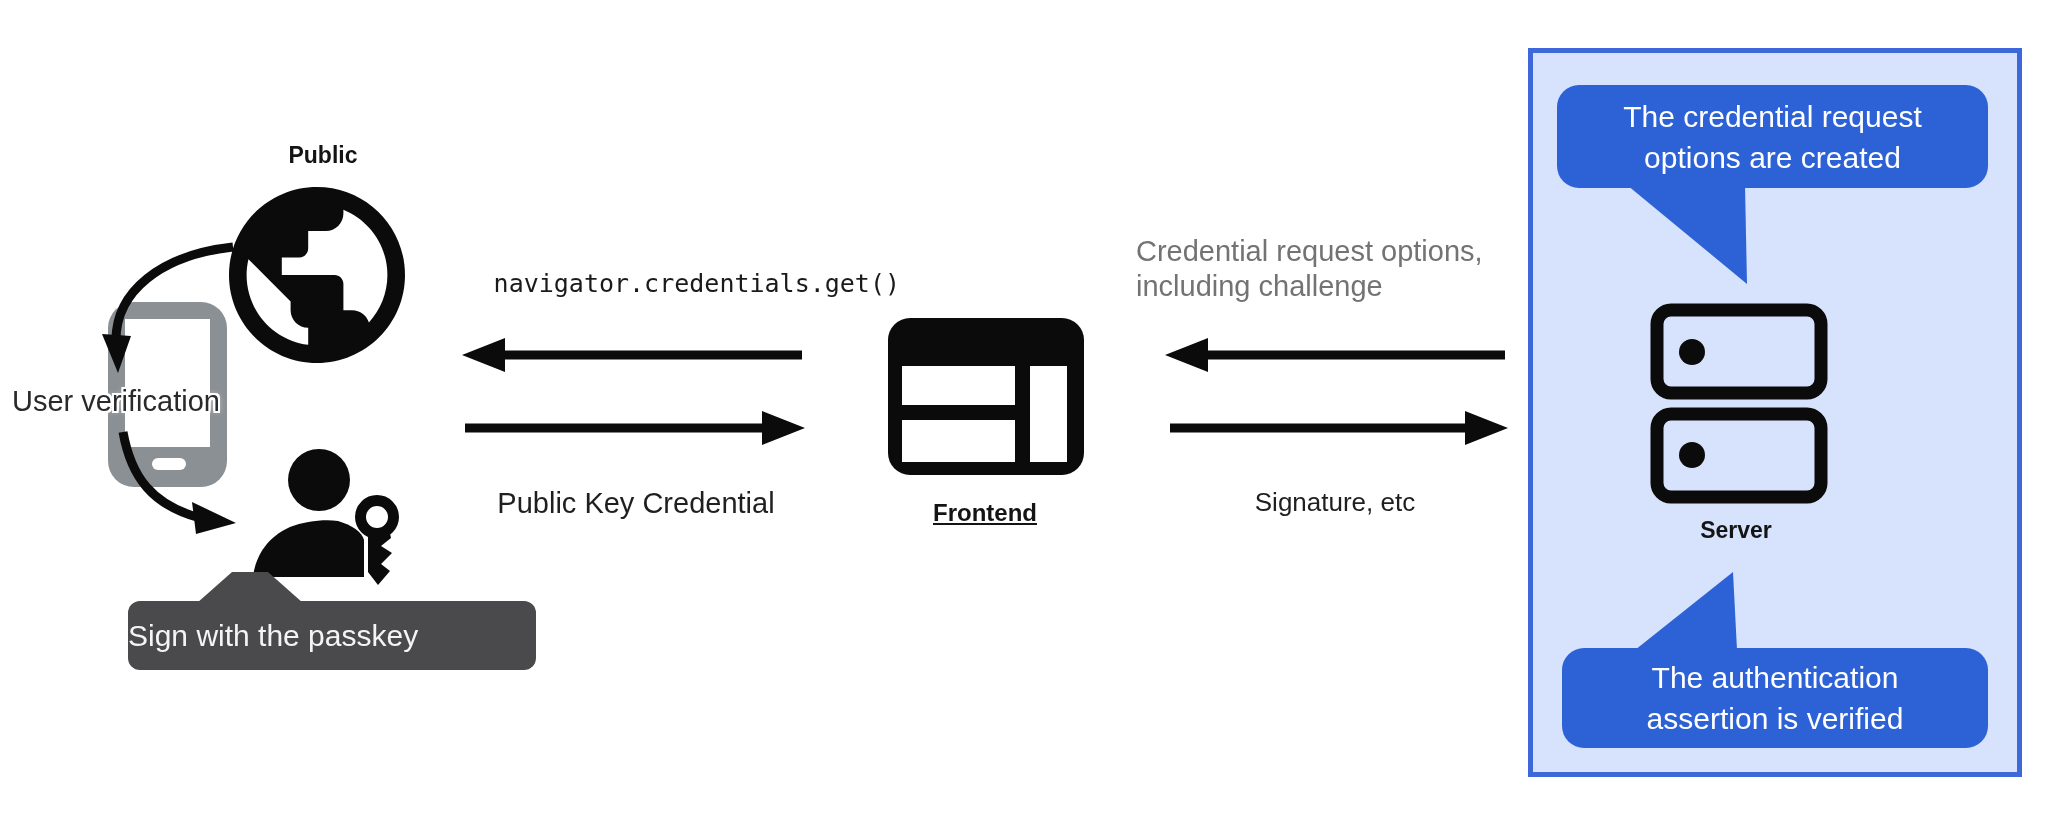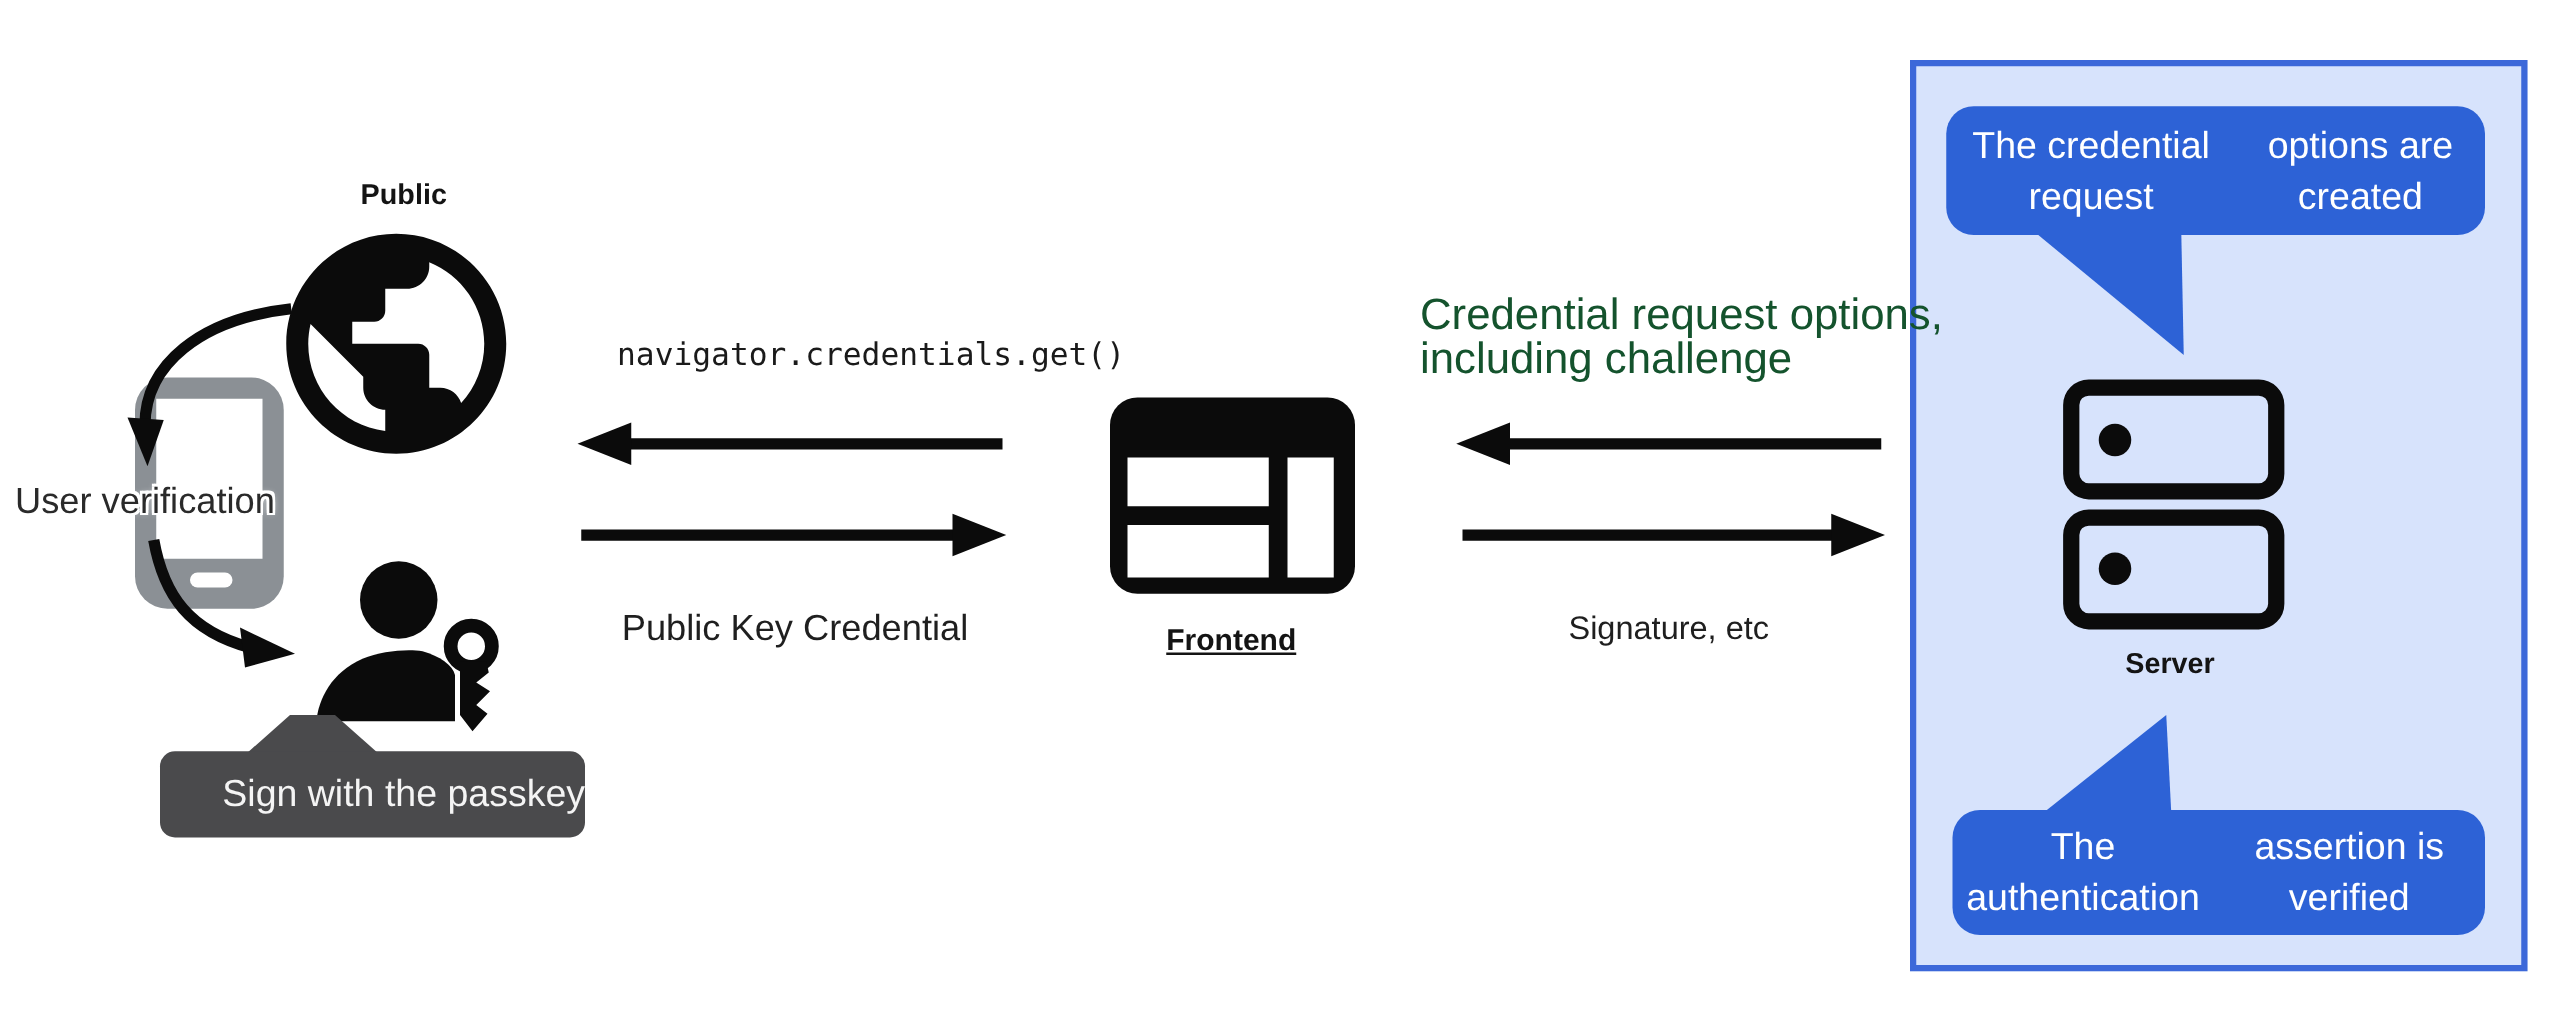--- a/index.html
+++ b/index.html
@@ -29,33 +29,33 @@
   #user-verification-label{
     left:12px;top:385px;font-size:29px;color:#2a2a2a;
     text-shadow:2px 0 0 #fff,-2px 0 0 #fff,0 2px 0 #fff,0 -2px 0 #fff,
                 2px 2px 0 #fff,-2px -2px 0 #fff,2px -2px 0 #fff,-2px 2px 0 #fff,0 0 6px #fff;
   }
   #navigator-get-label{
     left:470px;top:269px;width:430px;text-align:right;
     font-family:"DejaVu Sans Mono", monospace;font-size:25px;color:#1a1a1a;
   }
   #public-key-credential-label{left:436px;top:487px;width:400px;text-align:center;font-size:29px;}
-  #credential-options-label{left:1136px;top:234px;font-size:35px;line-height:35px;color:#14532d;}
+  #credential-options-label{left:1136px;top:234px;font-size:29px;line-height:35px;color:#737373;}
   #signature-label{left:1235px;top:487px;width:200px;text-align:center;font-size:26px;}
   
   #passkey-tooltip{
-    left:128px;top:601px;width:340px;height:69px;
+    left:128px;top:601px;width:408px;height:69px;
     background:#4a4a4c;border-radius:12px;z-index:4;
-    display:flex;align-items:center;justify-content:flex-end;
+    display:flex;align-items:center;justify-content:flex-start;
   }
   #passkey-tooltip .tip-text{color:#f4f4f4;font-size:30px;white-space:nowrap;}
   
   .bubble{
     background:#2d62d6;border-radius:22px;z-index:4;
-    display:flex;flex-direction:row;align-items:center;justify-content:center;
+    display:flex;flex-direction:column;align-items:center;justify-content:center;
     color:#ffffff;font-size:30px;line-height:41px;text-align:center;
   }
   #bubble-created{left:1557px;top:85px;width:431px;height:103px;}
   #bubble-verified{left:1562px;top:648px;width:426px;height:100px;}
 </style>
 </head>
 <body>
 
 <div id="canvas">
 

